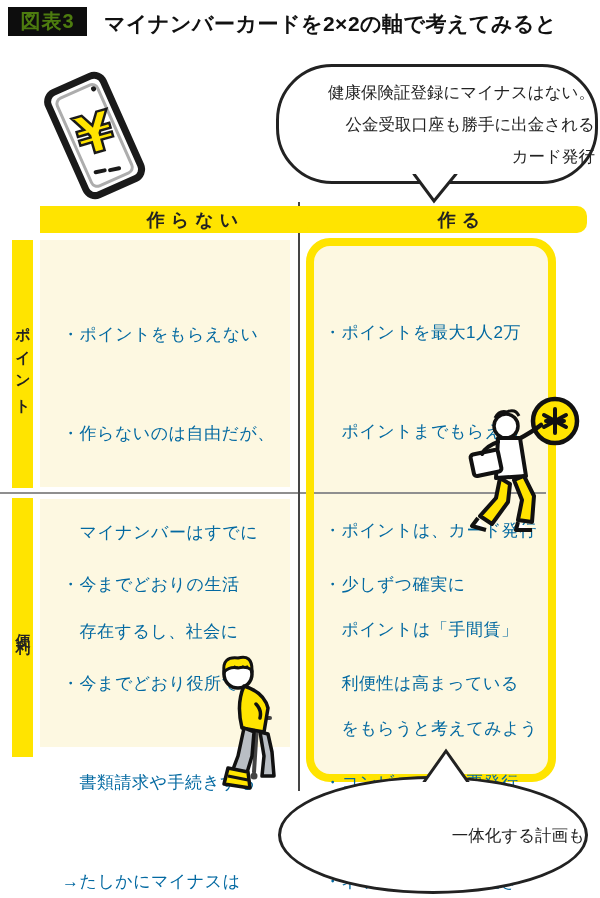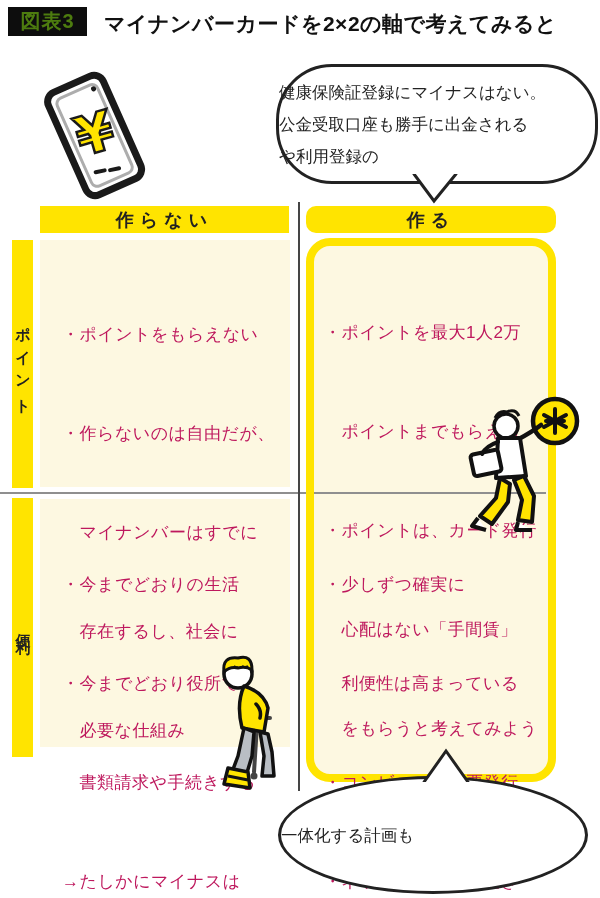--- a/index.html
+++ b/index.html
@@ -13,33 +13,33 @@
     background:#0d0d0d; color:#4d7c0f; font-size:20px; font-weight:bold;
     display:flex; align-items:center; justify-content:center; letter-spacing:1px;
   }
   .page-title {
     position:absolute; left:96px; top:10px; font-size:21px; font-weight:bold;
     color:#111111; letter-spacing:0.5px; white-space:nowrap;margin-left:8px;
   }
   
   .bubble {
     position:absolute; background:#ffffff; border:3px solid #222222; z-index:5;
-    display:flex; flex-direction:column; align-items:flex-start; justify-content:center;
+    display:flex; flex-direction:column; align-items:flex-end; justify-content:center;
     text-align:center; font-size:16.5px; line-height:32px; color:#222222;
   }
   .bubble-top { left:276px; top:64px; width:316px; height:114px; border-radius:56px; }
   .bubble-bottom { left:278px; top:776px; width:304px; height:112px; border-radius:50%; line-height:31px; }
   .bubble-tail { position:absolute; z-index:6; }
   .tail-top { left:408px; top:174px; }
   .tail-bottom { left:418px; top:748px; }
   
   .col-header {
     position:absolute; top:206px; height:27px; background:#ffe400; z-index:2;
     display:flex; align-items:center; justify-content:center;
-    font-size:18px; font-weight:bold; letter-spacing:6px; color:#222222;
+    font-size:18px; font-weight:bold; letter-spacing:6px; color:#222222;padding-left:31px;
   }
   .col-left  { left:40px;  width:249px; }
   .col-right { left:306px; width:250px;border-radius:10px; }
   .v-line { position:absolute; left:298px; top:202px; width:2px; height:589px; background:#454545; z-index:1; }
   .h-line { position:absolute; left:0px; top:492px; width:546px; height:2px; background:#8f8f8f; z-index:1; }
   .row-bar {
     position:absolute; left:12px; width:21px; background:#ffe400; z-index:2;
     display:flex; align-items:center; justify-content:center;
   }
   .row-bar-top { top:240px; height:248px; }
@@ -55,21 +55,21 @@
     position:absolute; left:306px; top:238px; width:250px; height:544px;
     background:#fdf8e1; border-radius:24px; z-index:0;
   }
   .box-border {
     position:absolute; left:306px; top:238px; width:250px; height:544px;
     border:8px solid #ffe400; border-radius:24px; box-sizing:border-box;
     background:transparent; z-index:2; pointer-events:none;
   }
   .q-text {
     position:absolute; z-index:3; font-size:17px; line-height:33px;
-    color:#be185d; white-space:pre; letter-spacing:0.5px;
+    color:#0369a1; white-space:pre; letter-spacing:0.5px;
   }
   .q-tl { left:62px;  top:252px; }
   .q-tr { left:324px; top:250px; }
   .q-bl { left:62px;  top:502px; }
   .q-br { left:324px; top:502px; }
   
   .illus { position:absolute; z-index:4; }
   .illus-card   { left:28px;  top:70px; }
   .illus-coin   { left:462px; top:392px; }
   .illus-crutch { left:198px; top:644px; }
@@ -88,21 +88,21 @@
       <rect x="46" y="18" width="44" height="96" rx="6" fill="none" stroke="#adadad" stroke-width="3"></rect>
       <circle cx="86" cy="23" r="2.5" fill="#1a1a1a"></circle>
       <text x="68" y="83" font-size="54" font-weight="bold" text-anchor="middle" fill="#ffe400" stroke="#1a1a1a" stroke-width="2.5" font-family="DejaVu Sans, sans-serif" transform="rotate(8 68 70)">¥</text>
       <path d="M54 100 l9 2 M68 104 l9 2" stroke="#1a1a1a" stroke-width="4" stroke-linecap="round" fill="none"></path>
     </g>
   </svg>
 
   <div class="bubble bubble-top">
     <div>健康保険証登録にマイナスはない。</div>
     <div>公金受取口座も勝手に出金される</div>
-    <div>や利用登録の</div>
+    <div>カード発行</div>
   </div>
   <svg class="bubble-tail tail-top" width="56" height="30" viewBox="0 0 56 30">
     <path d="M6 0 L26 27 L48 0" fill="#ffffff" stroke="#222222" stroke-width="3" stroke-linecap="round"></path>
   </svg>
 
   <div class="panel panel-tl"></div>
   <div class="panel panel-bl"></div>
   <div class="box-interior"></div>
   <div class="h-line"></div>
   <div class="v-line"></div>
@@ -116,28 +116,27 @@
   </div>
   <div class="row-bar row-bar-bottom">
     <span class="row-label">便利</span>
   </div>
 
   <div class="q-text q-tl">
     <div>・ポイントをもらえない</div>
     <div>・作らないのは自由だが、</div>
     <div>　マイナンバーはすでに</div>
     <div>　存在するし、社会に</div>
-    <div>　必要な仕組み</div>
   </div>
 
   <div class="q-text q-tr">
     <div>・ポイントを最大1人2万</div>
     <div>　ポイントまでもらえる</div>
     <div>・ポイントは、カード発行</div>
-    <div>　心配はない「手間賃」</div>
+    <div>　ポイントは「手間賃」</div>
     <div>　をもらうと考えてみよう</div>
     <div>→もらわないと</div>
     
   </div>
 
   <div class="q-text q-bl">
     <div>・今までどおりの生活</div>
     <div>・今までどおり役所で</div>
     <div>　書類請求や手続きする</div>
     <div>→たしかにマイナスは</div>

